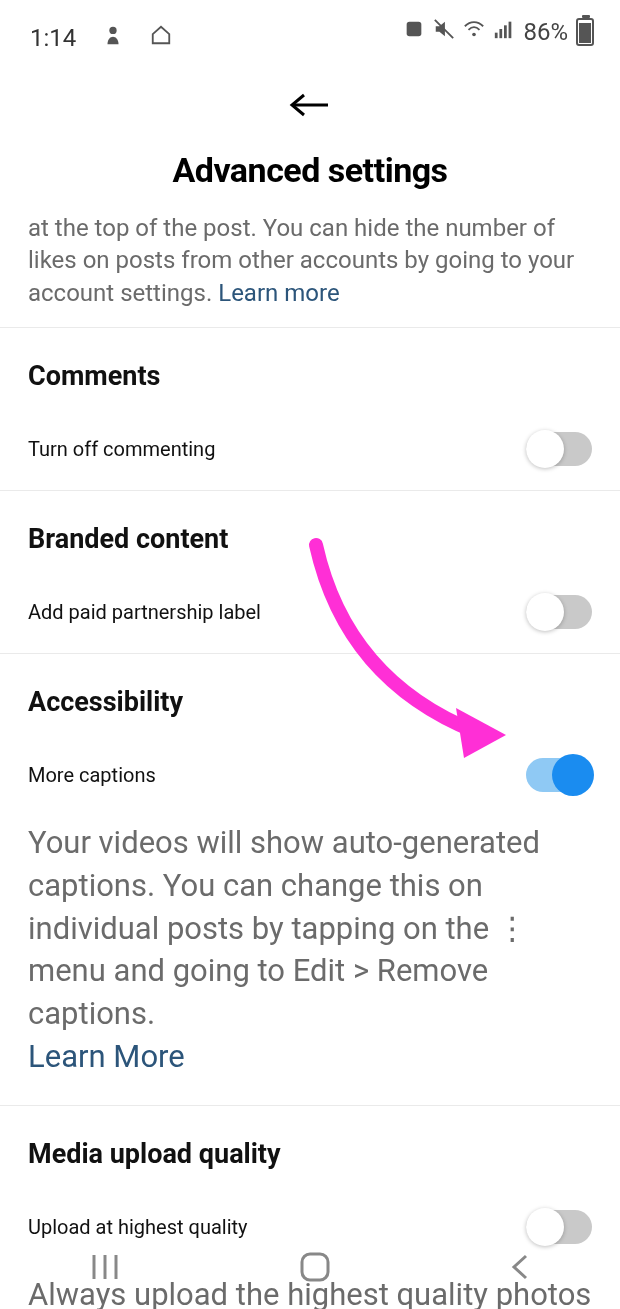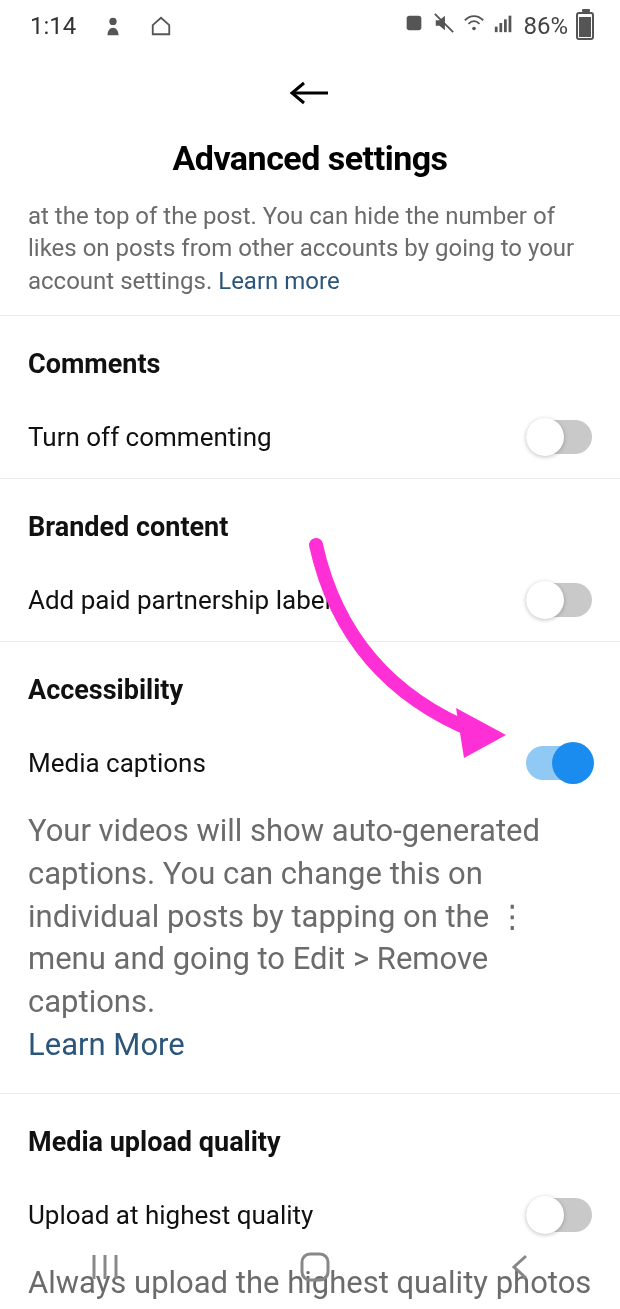--- a/index.html
+++ b/index.html
@@ -1,38 +1,38 @@
 <!DOCTYPE html>
 <html><head>
 <meta charset="utf-8">
 <style>
   * { box-sizing: border-box; margin: 0; padding: 0; }
   html, body { width: 620px; height: 1309px; background: #fff; font-family: -apple-system, BlinkMacSystemFont, "Segoe UI", Roboto, Helvetica, Arial, sans-serif; color: #000; overflow: hidden; position: relative; }
   .statusbar { display: flex; justify-content: space-between; align-items: center; padding: 12px 26px 10px 30px; font-size: 24px; color: #333; }
-  .statusbar .left { display: flex; align-items: center; gap: 26px; }
+  .statusbar .left { display: flex; align-items: flex-start; gap: 26px; margin-top: 12px; }
   .statusbar .right { display: flex; align-items: flex-start; gap: 8px; }
   .sb-icon { width: 22px; height: 22px; display: inline-flex; align-items: center; justify-content: center; }
   .sb-icon svg { width: 100%; height: 100%; fill: #555; }
   .battery-text { font-size: 24px; color: #444; }
   .battery-shell { width: 18px; height: 28px; border: 2px solid #555; border-radius: 3px; position: relative; display: inline-block; }
   .battery-shell::before { content: ""; position: absolute; top: -5px; left: 4px; width: 8px; height: 3px; background: #555; border-radius: 1px; }
   .battery-fill { position: absolute; bottom: 1px; left: 1px; right: 1px; height: 82%; background: #555; }
 
   .header { display: flex; align-items: center; padding: 28px 28px 22px 28px; gap: 30px; flex-direction: column; }
   .back-btn { display: inline-flex; }
   .back-btn svg { width: 44px; height: 30px; stroke: #000; stroke-width: 3; fill: none; }
   .page-title { font-size: 34px; font-weight: 700; letter-spacing: -0.5px; }
 
   .intro { padding: 0 28px 18px 28px; font-size: 24px; line-height: 1.35; color: #6b6b6b; }
   .intro .link { color: #2c557a; }
 
   .section { border-top: 1px solid #eaeaea; }
   .section-title { font-size: 27px; font-weight: 700; padding: 32px 28px 16px 28px; color: #111; }
   .row { display: flex; align-items: center; justify-content: space-between; padding: 24px 28px; }
-  .row-label { font-size: 26px; color: #111; }
+  .row-label { font-size: 20px; color: #111; }
   .desc { padding: 6px 28px 26px 28px; font-size: 31px; line-height: 1.38; color: #6b6b6b; }
   .desc .link { color: #2c557a; }
 
   .toggle { width: 66px; height: 34px; border-radius: 17px; position: relative; flex-shrink: 0; cursor: pointer; }
   .toggle-off { background: #c9c9c9; }
   .toggle-off .knob { position: absolute; left: 0px; top: -2px; width: 38px; height: 38px; border-radius: 50%; background: #fff; box-shadow: 0 1px 4px rgba(0,0,0,0.25); }
   .toggle-on { background: #8fc9f4; }
   .toggle-on .knob { position: absolute; right: -2px; top: -4px; width: 42px; height: 42px; border-radius: 50%; background: #1a8cf0; }
 
   .arrow-annot { position: absolute; left: 306px; top: 540px; width: 220px; height: 230px; pointer-events: none; }
@@ -123,21 +123,21 @@
     <span class="row-label">Add paid partnership label</span>
     <div class="toggle toggle-off">
         <div class="knob"></div>
       </div>
   </div>
 </div>
 
 <div class="section">
   <div class="section-title">Accessibility</div>
   <div class="row">
-    <span class="row-label">Media captions</span>
+    <span class="row-label">More captions</span>
     <div class="toggle toggle-on">
         <div class="knob"></div>
       </div>
   </div>
   <div class="desc">
     <span>Your videos will show auto-generated captions. You can change this on individual posts by tapping on the  ⋮  menu and going to Edit &gt; Remove captions. </span><br>
     <span class="link">Learn More</span>
   </div>
 </div>
 

